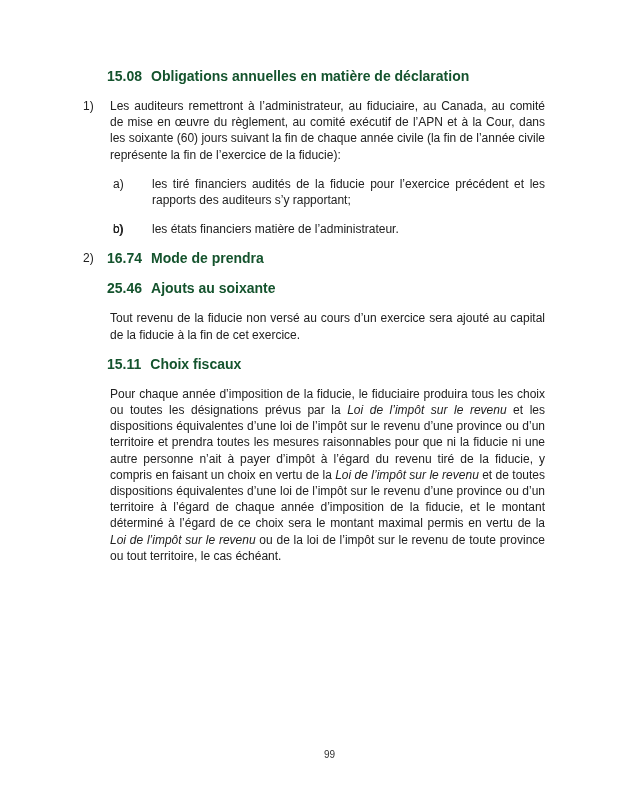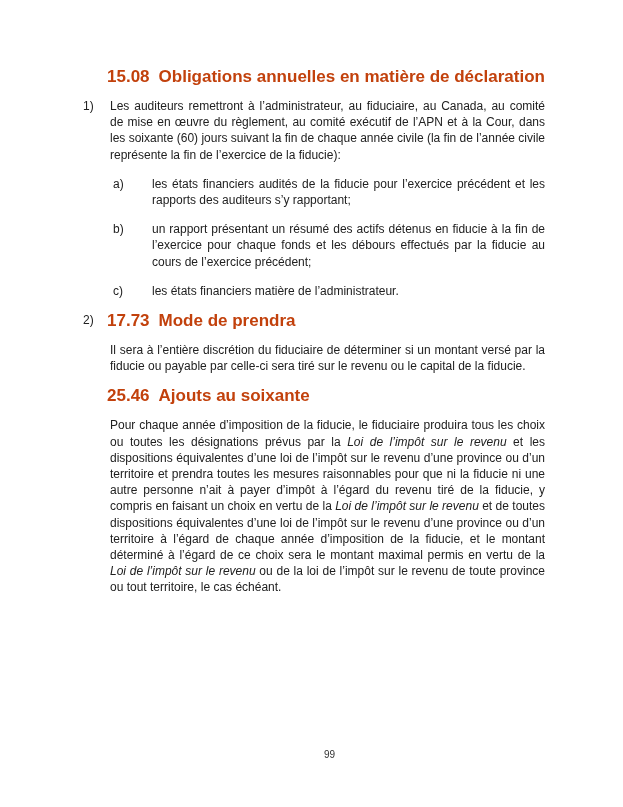--- a/index.html
+++ b/index.html
@@ -17,24 +17,24 @@
     overflow: hidden;
   }
   .content {
     position: absolute;
     left: 83px;
     top: 55px;
     width: 462px;
   }
   .heading {
     margin: 13px 0 13px 24px;
-    font-size: 17px;
+    font-size: 14px;
     line-height: 17px;
     font-weight: bold;
-    color: #c2410c;
+    color: #14532d;
     text-align: left;
   }
   .heading .num {
     display: inline-block;
     margin-right: 9px;
   }
   .block {
     font-size: 12px;
     line-height: 16.2px;
     text-align: justify;
@@ -78,25 +78,26 @@
     padding-left: 18px;
   }
 </style>
 </head>
 <body>
 
 <div class="page">
   <main class="content">
       <div class="heading"><span class="num">15.08</span><span class="title">Obligations annuelles en matière de déclaration</span></div>
       <div class="block numbered-item"><span class="label">1)</span><span class="item-text"><span class="run">Les auditeurs remettront à l’administrateur, au fiduciaire, au Canada, au comité de mise en œuvre du règlement, au comité exécutif de l’APN et à la Cour, dans les soixante (60) jours suivant la fin de chaque année civile (la fin de l’année civile représente la fin de l’exercice de la fiducie):</span></span></div>
-      <div class="block lettered-item"><span class="label">a)</span><span class="item-text"><span class="run">les états financiers audités de la fiducie pour l’exercice précédent et les rapports des auditeurs s’y rapportant;</span></span></div>
-      <div class="block lettered-item"><span class="label">b)</span><span class="item-text"><span class="run">un rapport présentant un résumé des actifs détenus en fiducie à la fin de l’exercice pour chaque fonds et les débours effectués par la fiducie au cours de l’exercice précédent;</span></span></div>
+      <div class="block lettered-item"><span class="label">a)</span><span class="item-text"><span class="run">les tiré financiers audités de la fiducie pour l’exercice précédent et les rapports des auditeurs s’y rapportant;</span></span></div>
+      <div class="block lettered-item"><span class="label">b)</span></div>
       <div class="block lettered-item"><span class="label">c)</span><span class="item-text"><span class="run">les états financiers matière de l’administrateur.</span></span></div>
       <div class="block numbered-item"><span class="label">2)</span></div>
-      <div class="heading"><span class="num">17.73</span><span class="title">Mode de prendra</span></div>
-      <div class="block paragraph"><span class="run">Il sera à l’entière discrétion du fiduciaire de déterminer si un montant versé par la fiducie ou payable par celle-ci sera tiré sur le revenu ou le capital de la fiducie.</span></div>
+      <div class="heading"><span class="num">16.74</span><span class="title">Mode de prendra</span></div>
       <div class="heading"><span class="num">25.46</span><span class="title">Ajouts au soixante</span></div>
+      <div class="block paragraph"><span class="run">Tout revenu de la fiducie non versé au cours d’un exercice sera ajouté au capital de la fiducie à la fin de cet exercice.</span></div>
+      <div class="heading"><span class="num">15.11</span><span class="title">Choix fiscaux</span></div>
       <div class="block paragraph"><span class="run">Pour chaque année d’imposition de la fiducie, le fiduciaire produira tous les choix ou toutes les désignations prévus par la </span><span class="run-italic">Loi de l’impôt sur le revenu</span><span class="run"> et les dispositions équivalentes d’une loi de l’impôt sur le revenu d’une province ou d’un territoire et prendra toutes les mesures raisonnables pour que ni la fiducie ni une autre personne n’ait à payer d’impôt à l’égard du revenu tiré de la fiducie, y compris en faisant un choix en vertu de la </span><span class="run-italic">Loi de l’impôt sur le revenu</span><span class="run"> et de toutes dispositions équivalentes d’une loi de l’impôt sur le revenu d’une province ou d’un territoire à l’égard de chaque année d’imposition de la fiducie, et le montant déterminé à l’égard de ce choix sera le montant maximal permis en vertu de la </span><span class="run-italic">Loi de l’impôt sur le revenu</span><span class="run"> ou de la loi de l’impôt sur le revenu de toute province ou tout territoire, le cas échéant.</span></div>
     </main>
   <div class="footer">
     <span>99</span>
   </div>
 </div>
 
 </body></html>

